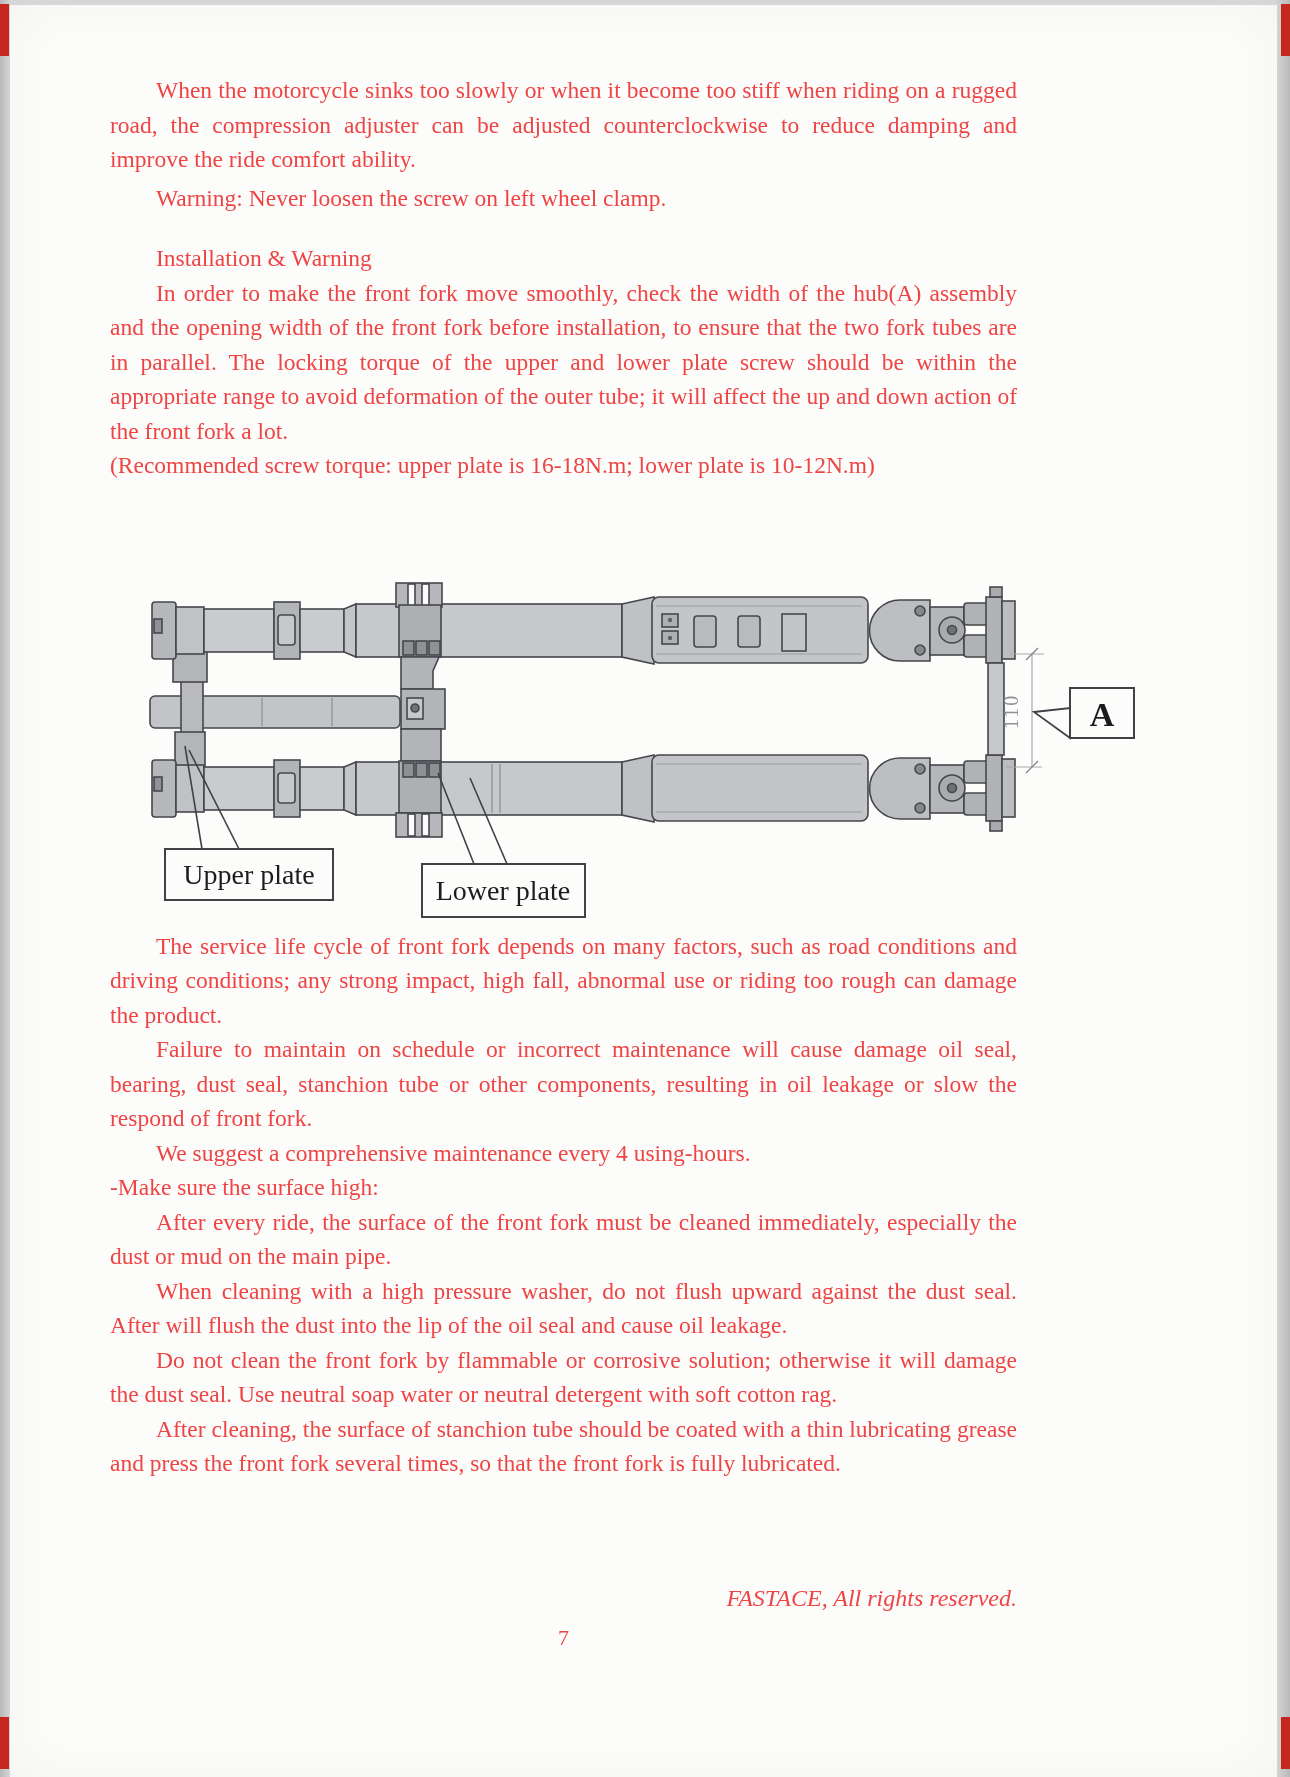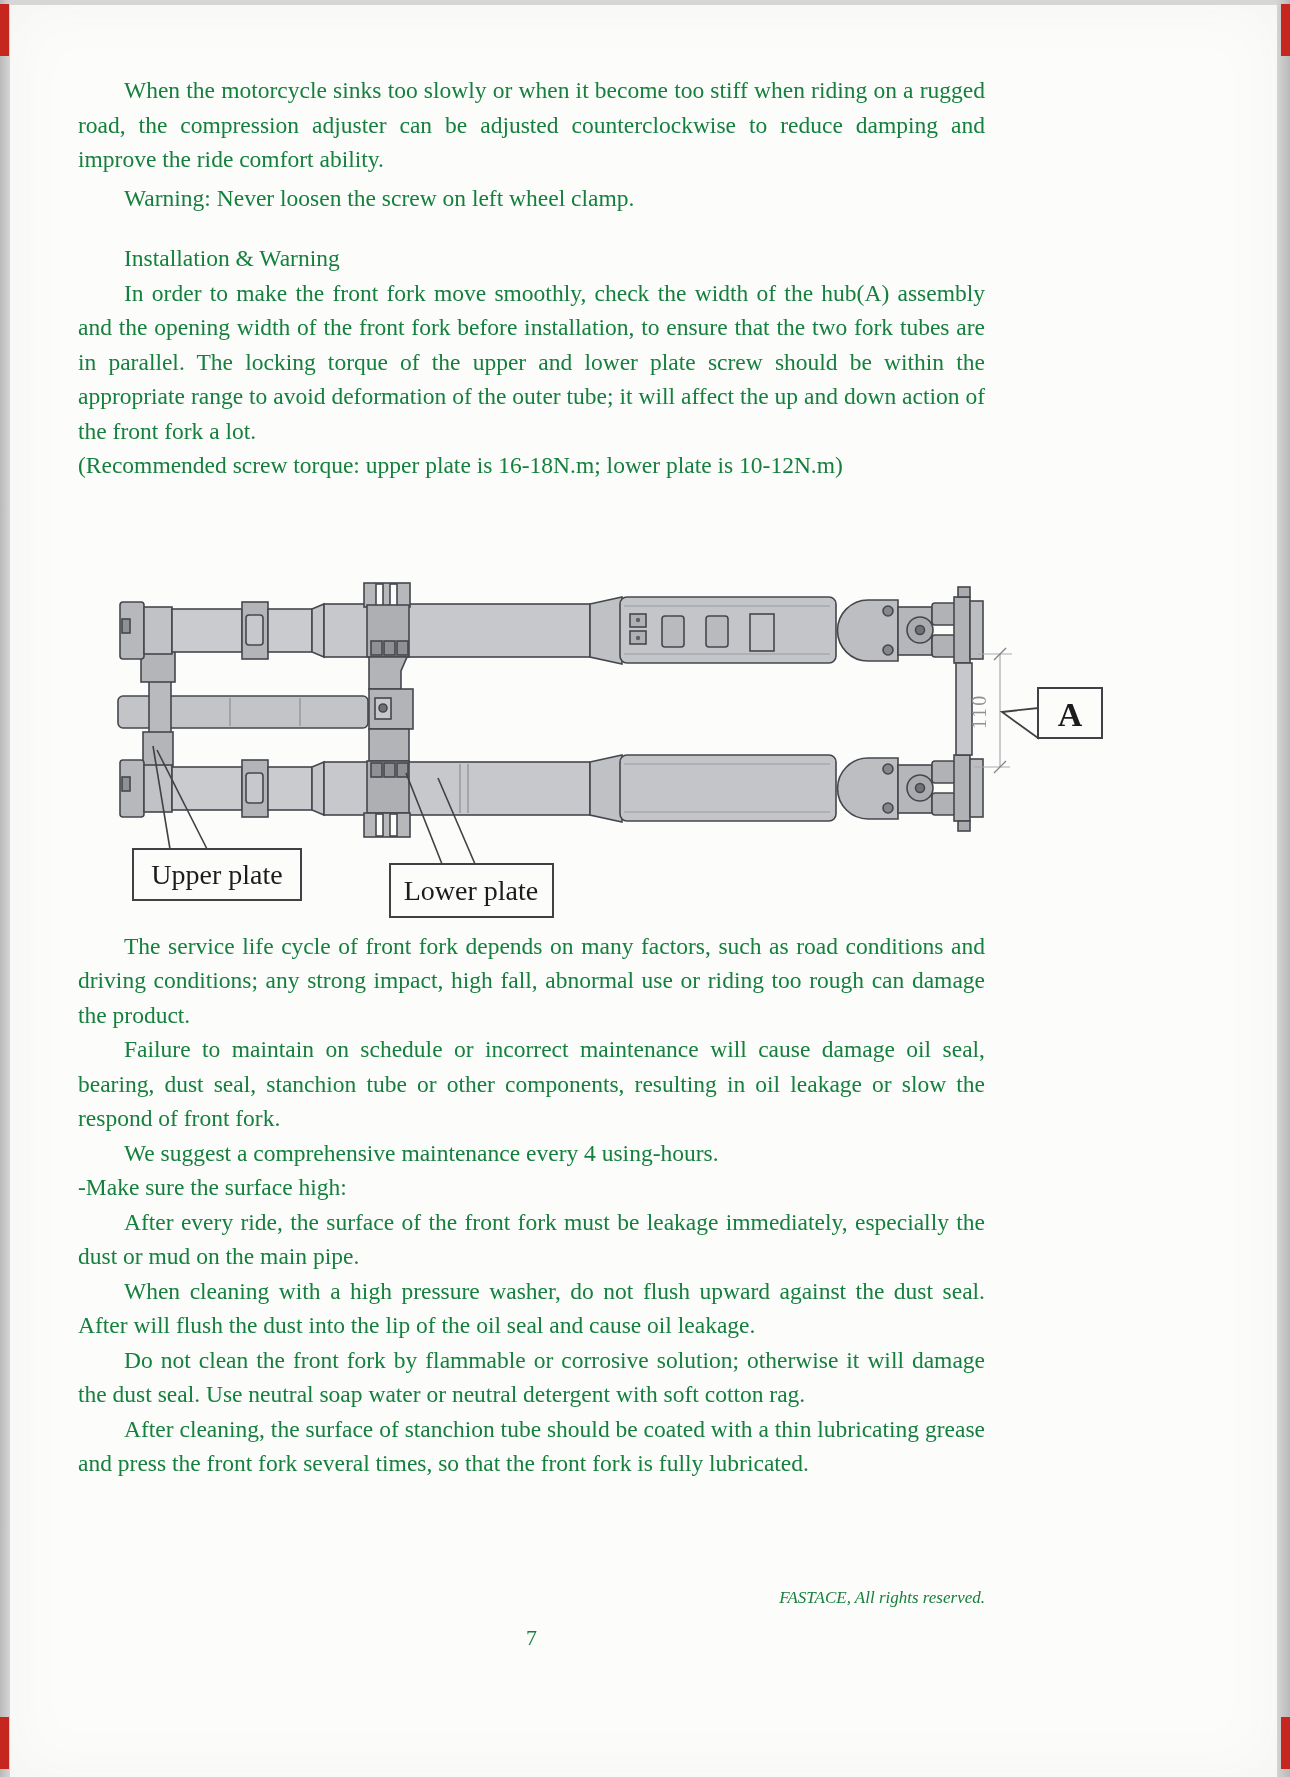--- a/index.html
+++ b/index.html
@@ -6,33 +6,33 @@
   body{width:1290px;height:1777px;background:#c9c9c9;font-family:"Liberation Serif",serif;}
   .scan{position:relative;width:1290px;height:1777px;overflow:hidden;
         background:linear-gradient(90deg,#b9b9b9 0,#d6d6d6 10px,#d6d6d6 1276px,#b9b9b9 100%);}
   .page{position:absolute;left:10px;top:5px;right:13px;bottom:0;background:#fcfcfb;
         box-shadow:inset 0 0 60px rgba(120,120,110,0.06);}
   .corner-mark{position:absolute;width:9px;background:#c5271f;z-index:3;}
   .corner-mark.tl{left:0;top:4px;height:52px;}
   .corner-mark.tr{right:0;top:4px;height:52px;}
   .corner-mark.bl{left:0;bottom:8px;height:52px;}
   .corner-mark.br{right:0;bottom:8px;height:52px;}
-  .content{position:relative;width:907px;margin-left:68px;color:#15803d;
+  .content{position:relative;width:907px;margin-left:100px;color:#ef4444;
            font-size:23.5px;line-height:34.5px;}
   .content p{margin:0;}
   .jt{text-align:justify;text-align-last:left;}
   .ind{text-indent:46px;}
   .b{font-weight:normal;}
   .mt-first{margin-top:68px !important;}
   .mt-warn{margin-top:4px !important;}
   .mt-h1{margin-top:26px !important;}
   .mt-h5{margin-top:10px !important;}
   .sec-num{display:inline-block;width:46px;}
   .diagram-wrap{margin:96px 0 0 30px;width:1014px;height:350px;}
-  .footer-brand{margin-top:100px !important;text-align:right;font-style:italic;font-size:17px;}
+  .footer-brand{margin-top:100px !important;text-align:right;font-style:italic;font-size:24px;}
   .page-num{margin-top:6px !important;text-align:center;font-size:22px;}
   svg text{font-family:"Liberation Serif",serif;fill:#1c1c1e;}
   .dim-text{fill:#8f9195;letter-spacing:2px;}
 </style>
 </head>
 <body>
 
 <div class="scan">
   <div class="corner-mark tl"></div>
   <div class="corner-mark tr"></div>
@@ -187,21 +187,21 @@
             </g>
           </g>
         </svg>
       </div>
 
 
       <p class="jt ind">The service life cycle of front fork depends on many factors, such as road conditions and driving conditions; any strong impact, high fall, abnormal use or riding too rough can damage the product.</p>
       <p class="jt ind">Failure to maintain on schedule or incorrect maintenance will cause damage oil seal, bearing, dust seal, stanchion tube or other components, resulting in oil leakage or slow the respond of front fork.</p>
       <p class="ind">We suggest a comprehensive maintenance every 4 using-hours.</p>
       <p>-Make sure the surface high:</p>
-      <p class="jt ind">After every ride, the surface of the front fork must be leakage immediately, especially the dust or mud on the main pipe.</p>
+      <p class="jt ind">After every ride, the surface of the front fork must be cleaned immediately, especially the dust or mud on the main pipe.</p>
       <p class="jt ind">When cleaning with a high pressure washer, do not flush upward against the dust seal. After will flush the dust into the lip of the oil seal and cause oil leakage.</p>
       <p class="jt ind">Do not clean the front fork by flammable or corrosive solution; otherwise it will damage the dust seal. Use neutral soap water or neutral detergent with soft cotton rag.</p>
       <p class="jt ind">After cleaning, the surface of stanchion tube should be coated with a thin lubricating grease and press the front fork several times, so that the front fork is fully lubricated.</p>
 
       <p class="footer-brand">FASTACE, All rights reserved.</p>
       <p class="page-num">7</p>
 
     </div>
   </div>
 </div>

